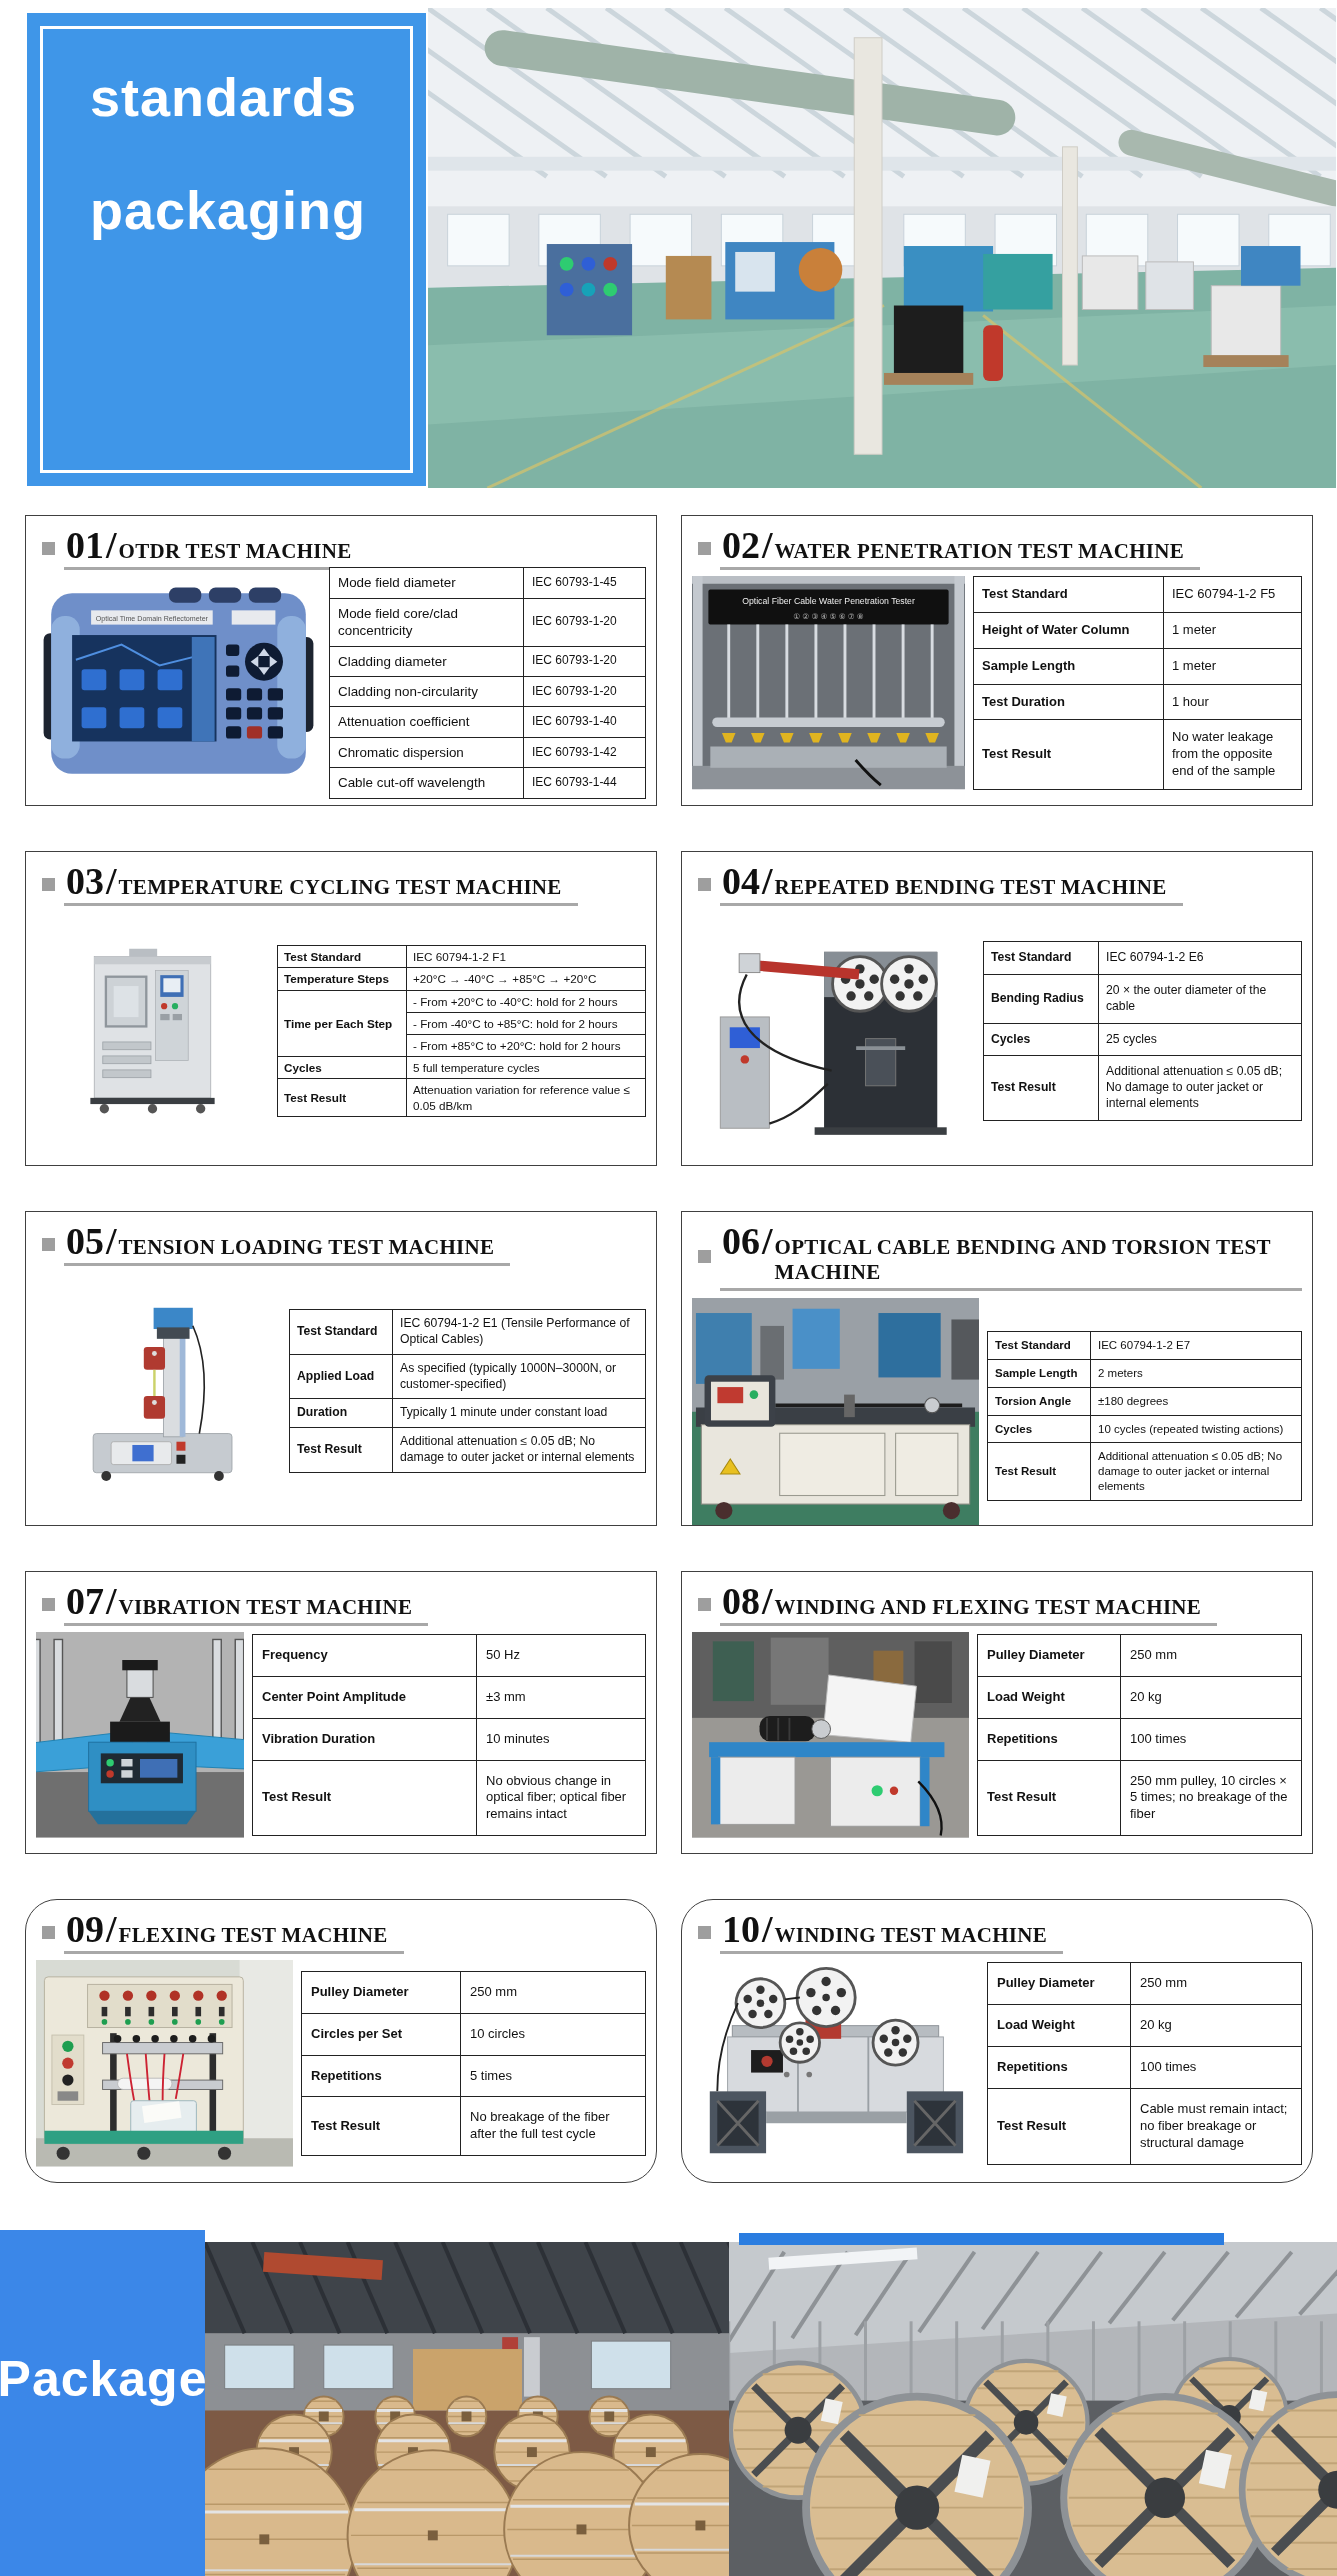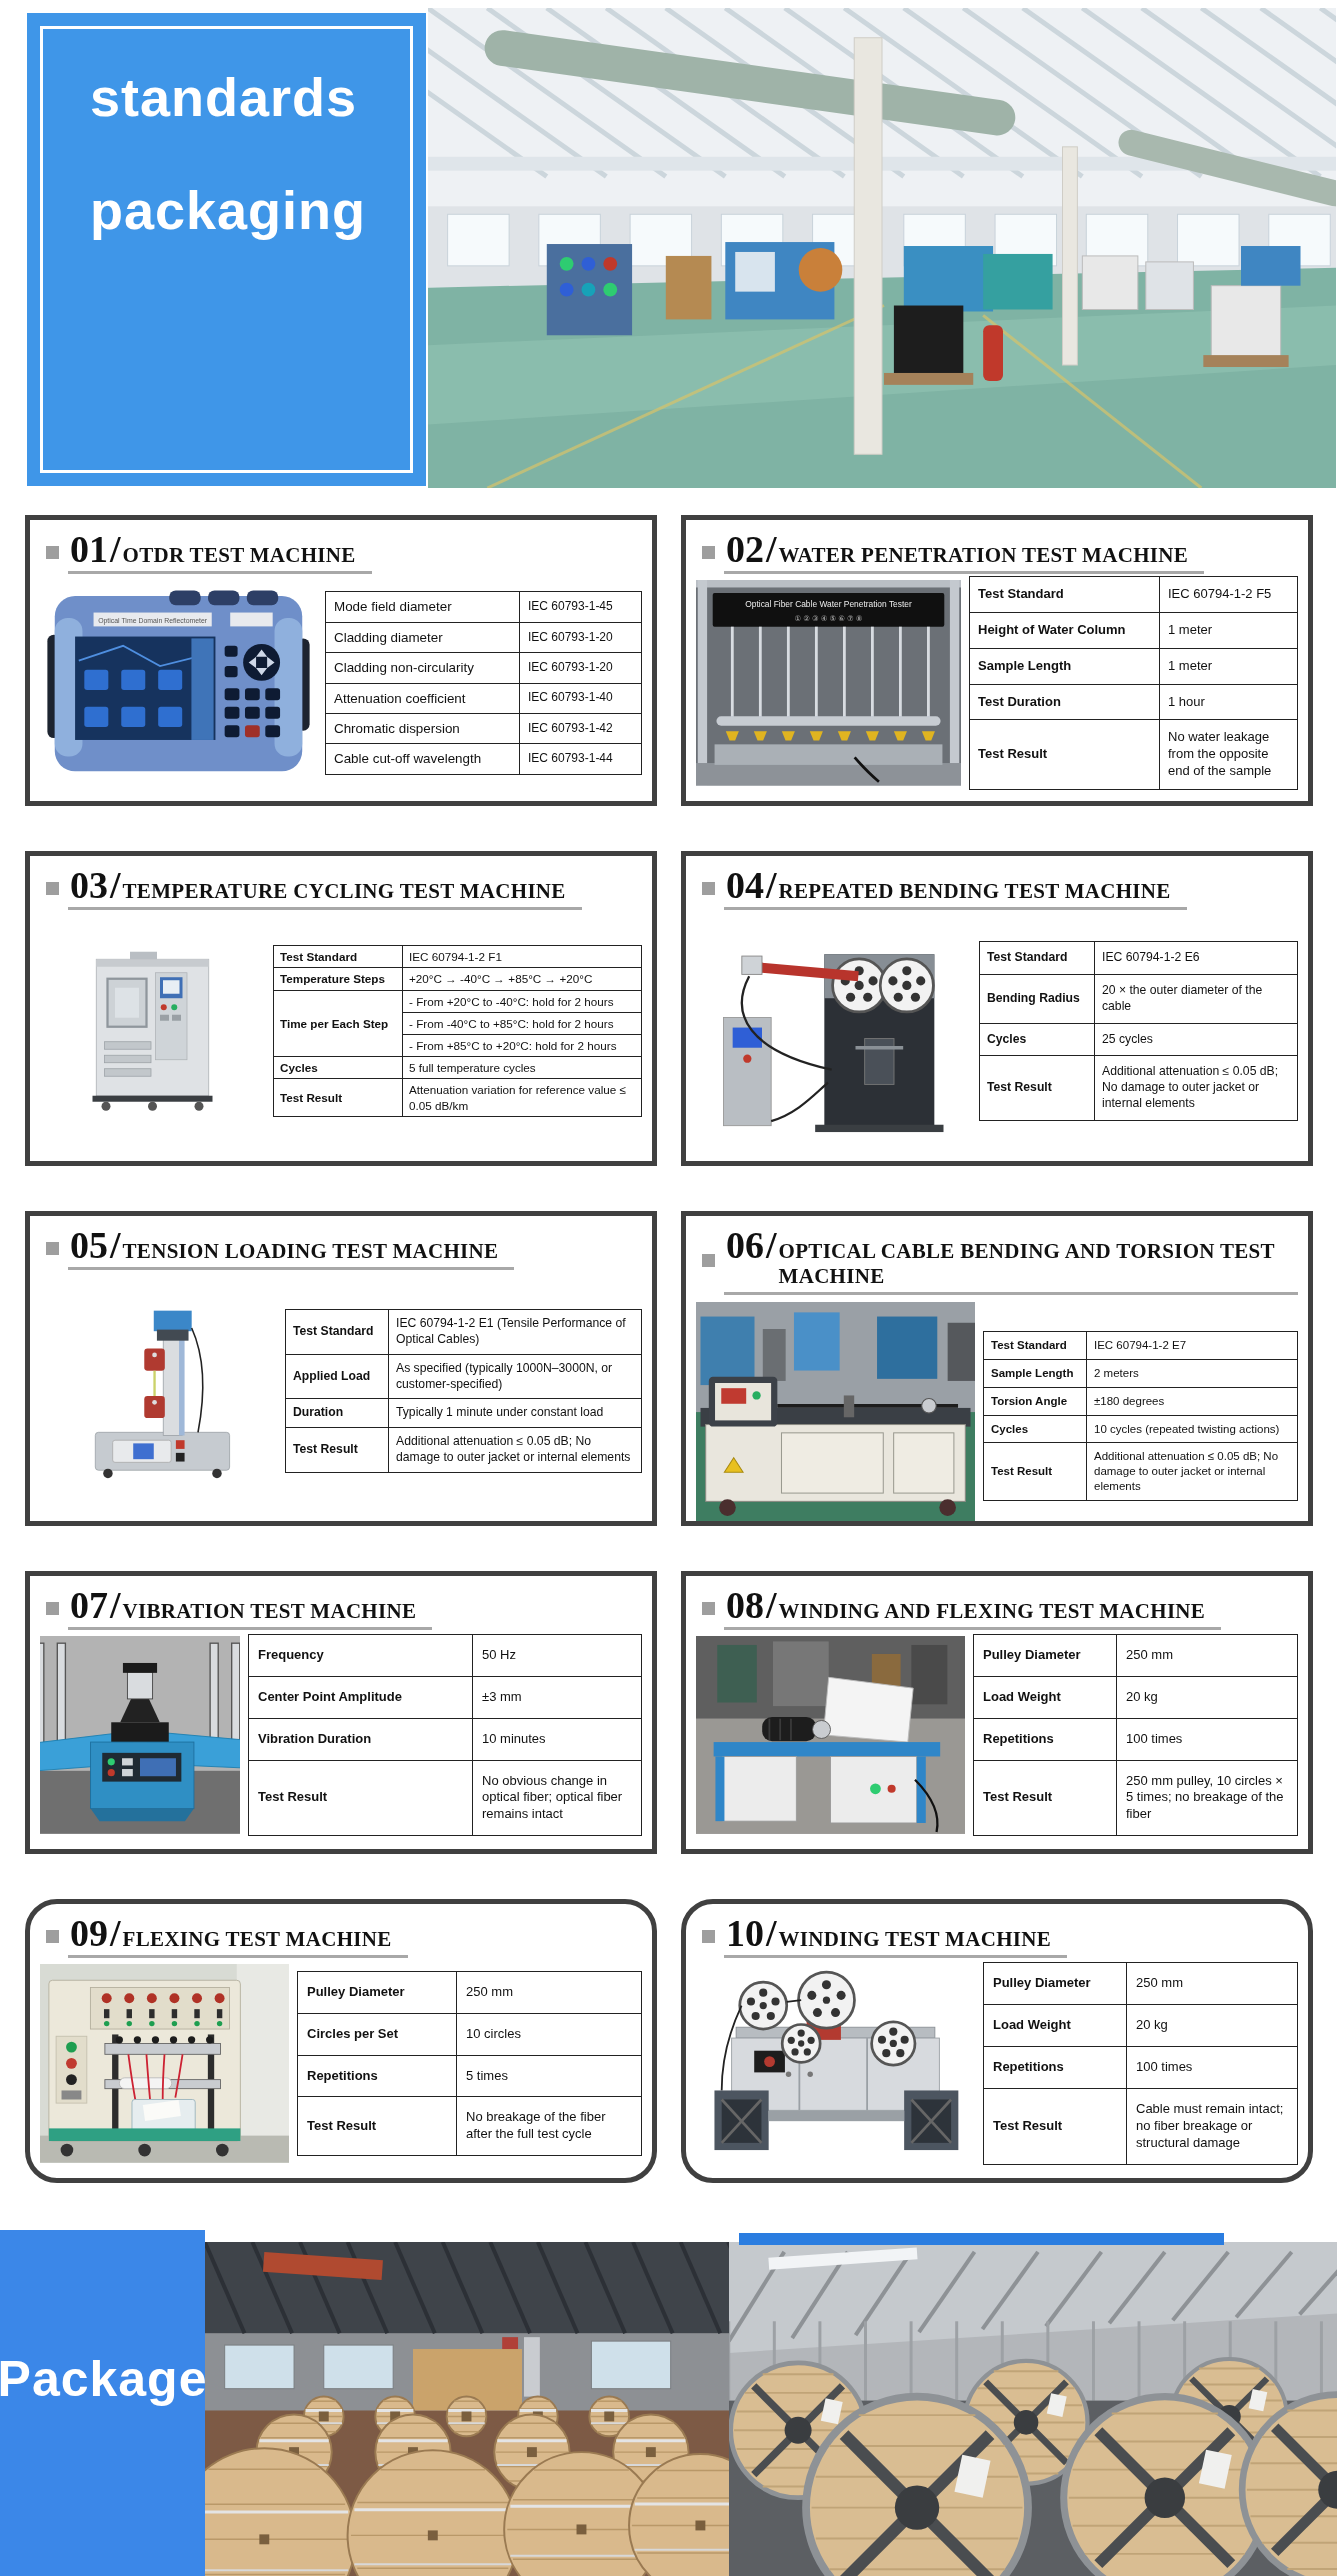--- a/index.html
+++ b/index.html
@@ -11,21 +11,21 @@
   .title-box{position:absolute;left:27px;top:13px;width:399px;height:473px;background:#3f96e8;}
   .title-inner-border{position:absolute;left:13px;top:13px;right:13px;bottom:13px;border:3px solid #ffffff;}
   .title-lines{position:relative;z-index:2;padding:57px 0 0 63px;display:flex;flex-direction:column;gap:59px;}
   .title-lines div{font-size:54px;font-weight:bold;color:#fff;letter-spacing:1px;line-height:1;}
   .factory-photo{position:absolute;left:428px;top:8px;width:908px;height:480px;overflow:hidden;}
   .factory-photo svg{display:block;width:100%;height:100%;}
 
   
   .sections-grid{margin:20px 25px 0 25px;display:grid;grid-template-columns:1fr 1fr;
                  column-gap:24px;row-gap:45px;}
-  .sec{border:5px solid #404040;background:#fff;box-sizing:border-box;padding:4px 10px;overflow:hidden;}
+  .sec{border:1px solid #404040;background:#fff;box-sizing:border-box;padding:4px 10px;overflow:hidden;}
   .sec:nth-child(-n+2){height:291px;}
   .sec:nth-child(n+3):nth-child(-n+6){height:315px;}
   .sec:nth-child(n+7):nth-child(-n+8){height:283px;}
   .sec:nth-child(n+9){height:284px;border-radius:32px;}
 
   .sec-header{display:flex;align-items:center;margin:6px 0 2px 6px;}
   .bullet{width:13px;height:13px;background:#9e9e9e;margin-right:9px;flex:none;align-self:center;}
   .sec-title-wrap{display:inline-flex;align-items:baseline;border-bottom:3px solid #a8a8a8;
                   padding:0 16px 3px 2px;}
   .sec-num{font-family:"Liberation Serif",serif;font-weight:bold;font-size:38px;line-height:1;color:#111;}
@@ -190,20 +190,24 @@
           </div>
           <table class="spec-table" style="width: 317px;">
             <colgroup>
               <col style="width: 194px;">
               <col>
             </colgroup>
             <tbody>
               <tr>
                 <td class="lbl">Mode field diameter</td>
                 <td class="val">IEC 60793-1-45</td>
+              </tr>
+              <tr>
+                <td class="lbl">Mode field core/clad concentricity</td>
+                <td class="val">IEC 60793-1-20</td>
               </tr>
               <tr>
                 <td class="lbl">Cladding diameter</td>
                 <td class="val">IEC 60793-1-20</td>
               </tr>
               <tr>
                 <td class="lbl">Cladding non-circularity</td>
                 <td class="val">IEC 60793-1-20</td>
               </tr>
               <tr>

